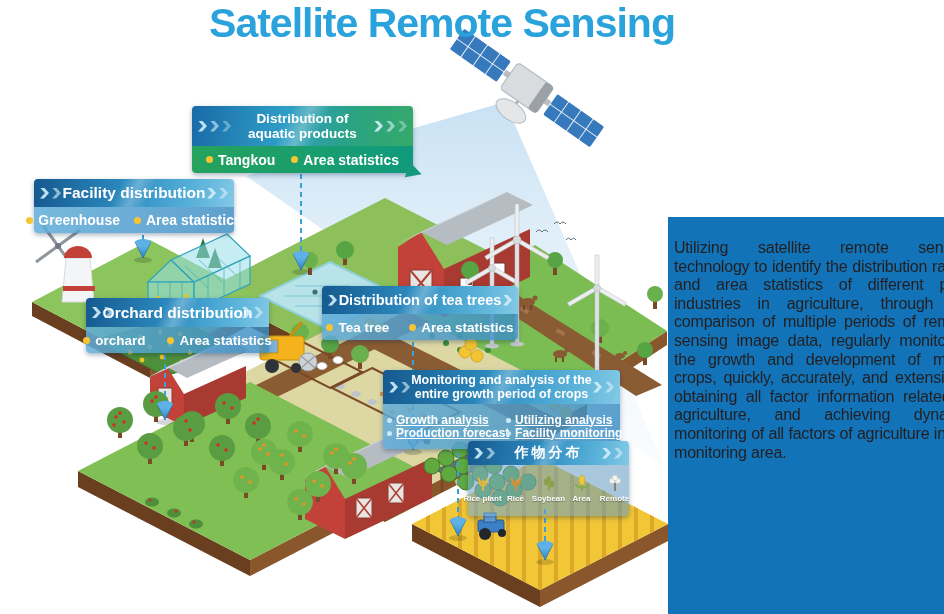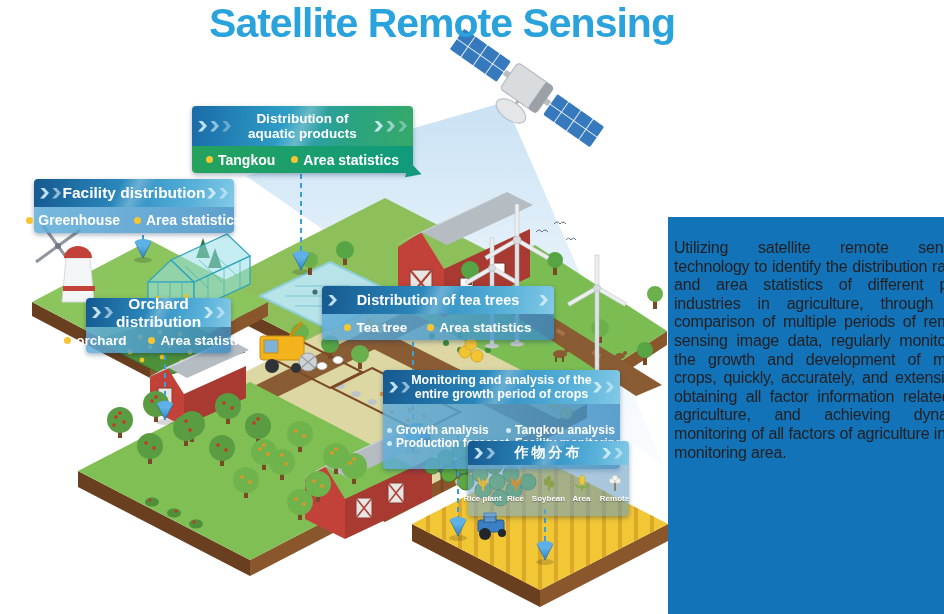--- a/index.html
+++ b/index.html
@@ -33,31 +33,31 @@
   .co-aquatic{left:192px;top:106px;width:221px;}
   .co-aquatic .hd{height:40px;font-size:13.5px;line-height:15px;}
   .co-aquatic .bd{height:27px;gap:16px;font-size:14px;}
   .tail{position:absolute;right:-9px;bottom:-7px;width:0;height:0;transform:rotate(18deg);
         border-left:15px solid #13997C;border-top:8px solid transparent;border-bottom:8px solid transparent;}
   
   .co-facility{left:34px;top:179px;width:200px;}
   .co-facility .hd{height:28px;font-size:15.5px;}
   .co-facility .bd{height:26px;gap:14px;font-size:14px;}
   
-  .co-orchard{left:86px;top:298px;width:145px;}
+  .co-orchard{left:86px;top:298px;width:183px;}
   .co-orchard .hd{height:29px;font-size:15.5px;}
   .co-orchard .bd{height:26px;gap:22px;font-size:13.5px;}
   
-  .co-tea{left:322px;top:286px;width:232px;}
+  .co-tea{left:322px;top:286px;width:196px;}
   .co-tea .hd{height:28px;font-size:14.5px;}
   .co-tea .bd{height:26px;gap:20px;font-size:13.5px;}
   
   .co-mon{left:383px;top:370px;width:237px;}
   .co-mon .hd{height:34px;font-size:12.5px;line-height:14px;}
-  .co-mon .bd{height:29px;padding:18px 4px;}
+  .co-mon .bd{height:29px;padding:8px 4px;text-decoration:underline;}
   .mon-grid{display:grid;grid-template-columns:52% 48%;width:100%;font-size:12px;line-height:13px;}
   
   .co-crops{left:468px;top:441px;width:161px;}
   .co-crops .hd{height:24px;font-size:14px;letter-spacing:3px;}
   .co-crops .bd{height:42px;background:linear-gradient(90deg,rgba(120,170,205,.60),rgba(95,150,190,.55));
                 align-items:flex-start;padding-top:9px;gap:1px;}
   .crop{display:flex;flex-direction:column;align-items:center;width:32px;flex:none;}
   .crop .lbl{font-size:8px;font-weight:bold;white-space:nowrap;margin-top:2px;
              text-shadow:0 1px 1px rgba(0,0,0,.35);}
   
@@ -769,21 +769,21 @@
         </div>
     </div>
     <div class="bd blue">
       <div class="mon-grid">
         <span class="item">
             <span class="dot sm"></span>
             <span>Growth analysis</span>
           </span>
         <span class="item">
             <span class="dot sm"></span>
-            <span>Tangkou analysis</span>
+            <span>Utilizing analysis</span>
           </span>
         <span class="item">
             <span class="dot sm"></span>
             <span>Production forecast</span>
           </span>
         <span class="item">
             <span class="dot sm"></span>
             <span>Facility monitoring</span>
           </span>
       </div>

